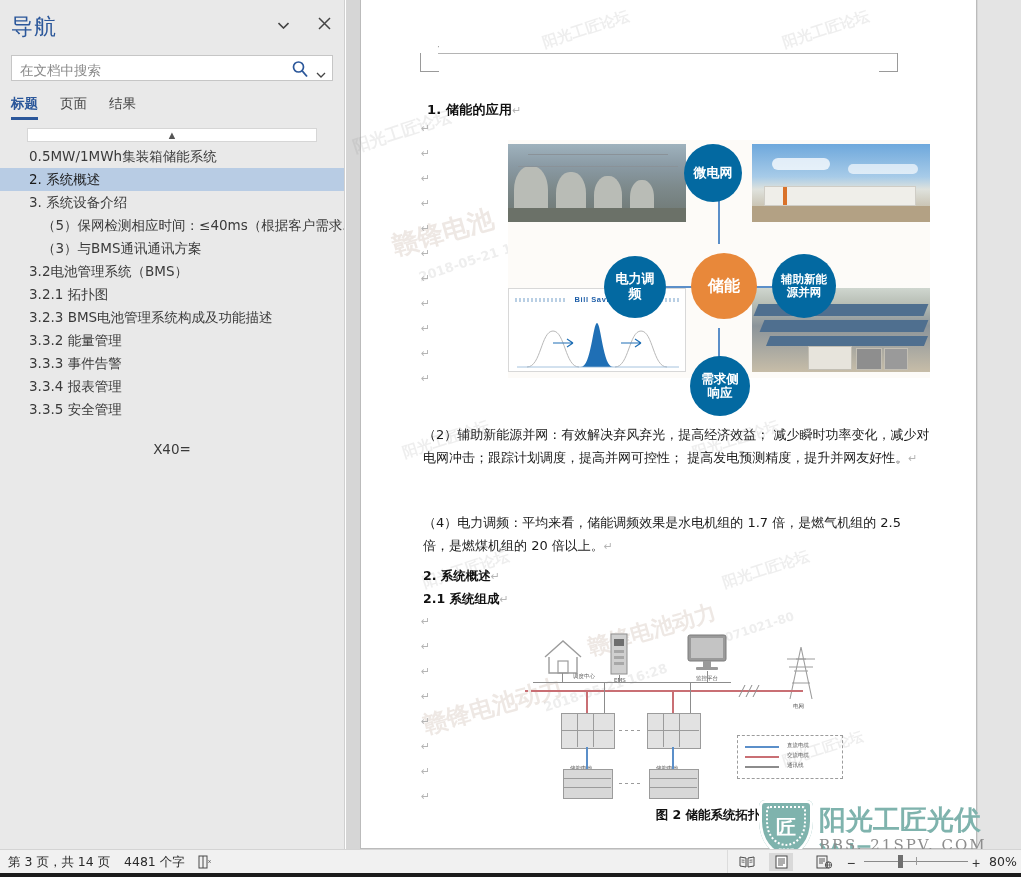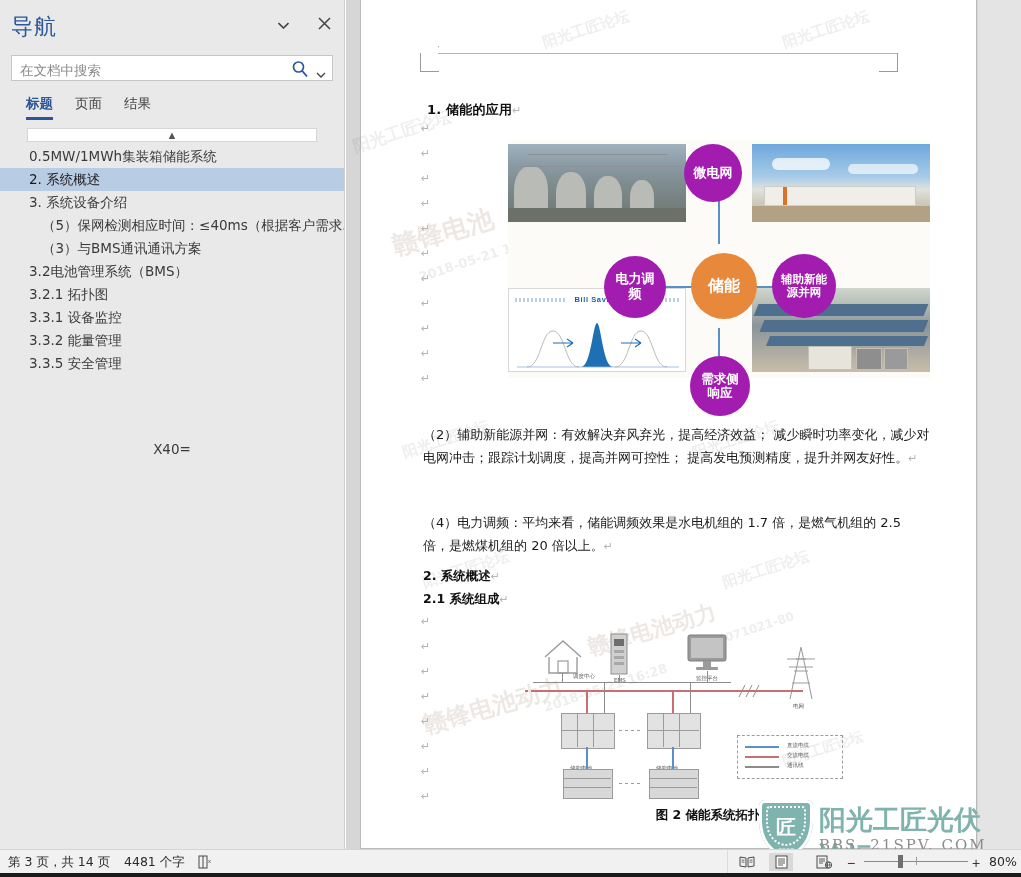--- a/index.html
+++ b/index.html
@@ -40,21 +40,21 @@
   .search-input{
     position:absolute;left:6px;top:3px;width:264px;height:19px;
     border:none;outline:none;background:transparent;
     font-size:13.5px;color:#808080;
     font-family:"DejaVu Sans","Liberation Sans",sans-serif;
   }
   .search-input::placeholder{color:#8a8a8a;opacity:1;}
   .search-icon{position:absolute;right:22px;top:3px;width:20px;height:20px;cursor:pointer;}
   .search-caret{position:absolute;right:6px;top:9px;width:10px;height:8px;cursor:pointer;}
 
-  .tabs{position:absolute;left:26px;top:95px;width:322px;height:24px;}
+  .tabs{position:absolute;left:11px;top:95px;width:322px;height:24px;}
   .tab{
     float:left;font-size:13.5px;color:#444;margin-right:22px;
     padding-bottom:5px;cursor:pointer;position:relative;
     font-family:"DejaVu Sans","Liberation Sans",sans-serif;
   }
   .tab.active{color:#2b579a;font-weight:bold;}
   .tab.active:after{
     content:"";position:absolute;left:0;right:0;bottom:-2px;height:3px;background:#2b579a;
   }
 
@@ -154,21 +154,21 @@
     position:absolute;left:0;right:0;top:6px;text-align:center;font-size:7.5px;font-weight:bold;
     color:#1f5fa9;letter-spacing:.6px;font-family:"Liberation Sans",sans-serif;
   }
   .bill-dash{position:absolute;top:9px;height:4px;background:repeating-linear-gradient(90deg,#b9cfe4 0 2px,transparent 2px 4px);}
 
   .node{
     position:absolute;border-radius:50%;color:#ffffff;text-align:center;
     font-weight:bold;display:flex;align-items:center;justify-content:center;
     font-family:"DejaVu Sans","Liberation Sans",sans-serif;line-height:1.12;
   }
-  .node.blue{background:#a21caf;}
+  .node.blue{background:#0369a1;}
   .node.orange{background:#e8883a;}
   .connector{position:absolute;background:#5b8fc9;}
 
   
   #fig2{position:absolute;left:170px;top:625px;width:320px;height:185px;}
   .f2lbl{
     position:absolute;font-size:5.5px;color:#555;white-space:nowrap;
     font-family:"DejaVu Sans","Liberation Sans",sans-serif;
   }
   .f2line{position:absolute;}
@@ -290,22 +290,24 @@
     </div>
 
     <div class="nav-list">
       <div class="nav-item">0.5MW/1MWh集装箱储能系统</div>
       <div class="nav-item selected">2. 系统概述</div>
       <div class="nav-item">3. 系统设备介绍</div>
       <div class="nav-item lvl2">（5）保网检测相应时间：≤40ms（根据客户需求...</div>
       <div class="nav-item lvl2">（3）与BMS通讯通讯方案</div>
       <div class="nav-item">3.2电池管理系统（BMS）</div>
       <div class="nav-item">3.2.1 拓扑图</div>
-      <div class="nav-item">3.3.1 设备监控</div>
+      <div class="nav-item">3.2.3 BMS电池管理系统构成及功能描述</div>
       <div class="nav-item">3.3.2 能量管理</div>
+      <div class="nav-item">3.3.3 事件告警</div>
+      <div class="nav-item">3.3.4 报表管理</div>
       <div class="nav-item">3.3.5 安全管理</div>
     </div>
 
     <div class="nav-extra">X40=</div>
   </div>
 
   <div id="docarea">
     <div class="gray-right"></div>
 
     <div id="page">

